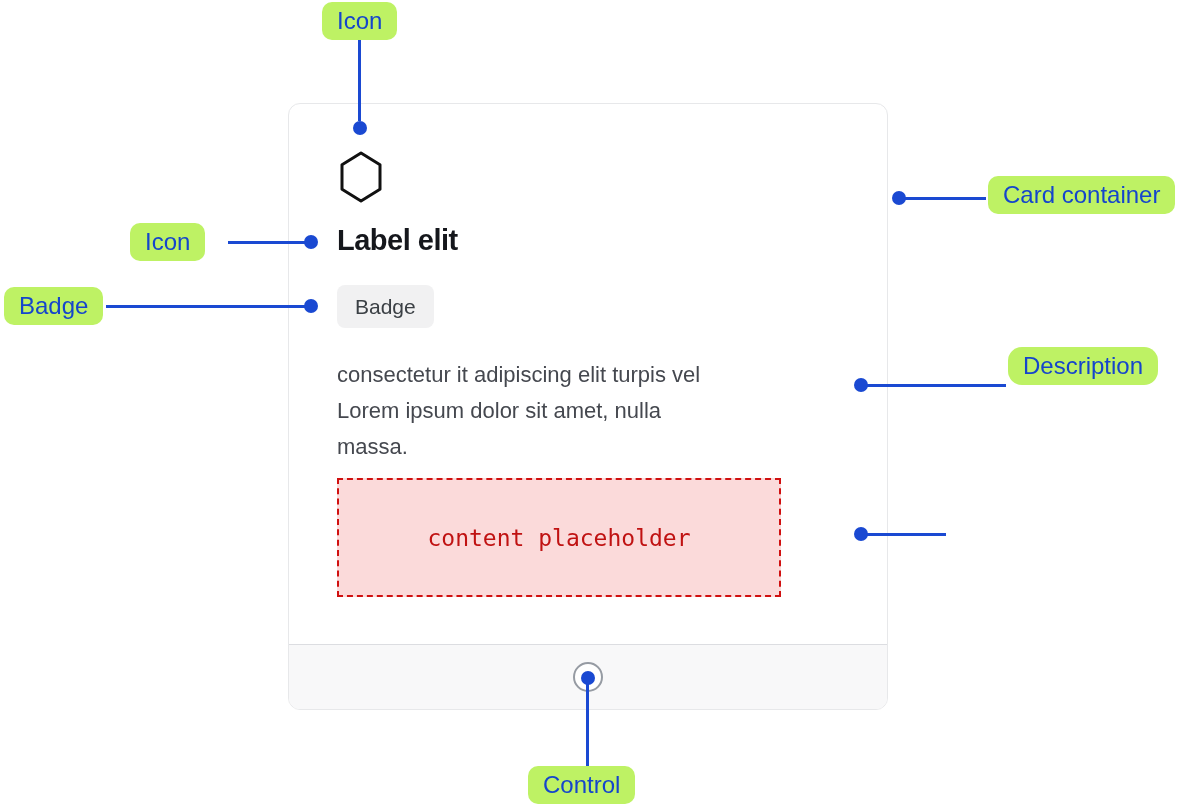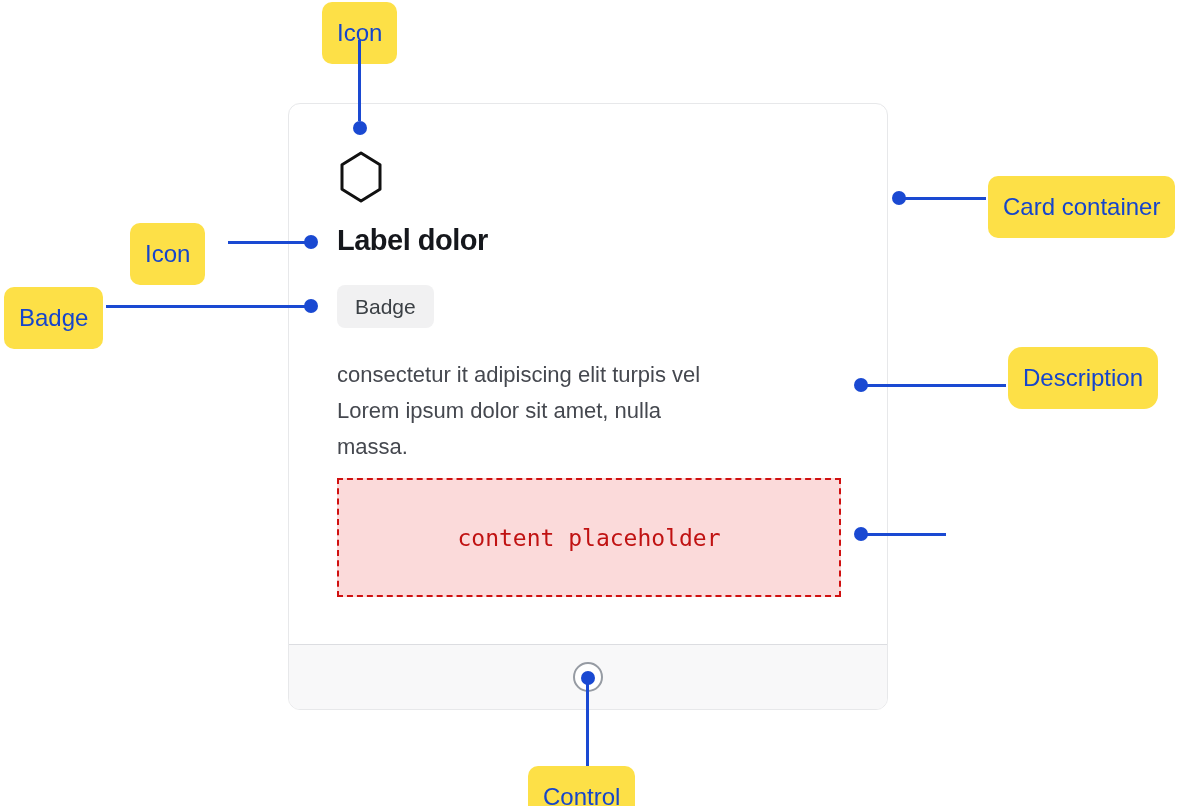--- a/index.html
+++ b/index.html
@@ -60,21 +60,21 @@
     top: 253px;
     width: 490px;
     font-size: 22px;
     line-height: 36px;
     color: #45484f;
   }
   .content-placeholder {
     position: absolute;
     left: 48px;
     top: 374px;
-    width: 504px;
+    width: 444px;
     height: 119px;
     box-sizing: border-box;
     background: #fbdada;
     border: 2px dashed #d01010;
     display: flex;
     align-items: center;
     justify-content: center;
     font-family: "DejaVu Sans Mono", monospace;
     font-size: 23px;
     color: #c01212;
@@ -97,26 +97,26 @@
     border-radius: 50%;
     border: 2px solid #969ba3;
     background: #ffffff;
     box-sizing: border-box;
     padding: 0;
   }
 
   
   .pill {
     position: absolute;
-    background: #fde047;
+    background: #bef264;
     color: #1545cc;
     font-size: 24px;
     font-weight: 500;
     line-height: 26px;
-    padding: 18px 15px;
+    padding: 6px 15px;
     border-radius: 10px;
     white-space: nowrap;
   }
   .conn-line {
     position: absolute;
     background: #1a49d2;
     z-index: 5;
   }
   .conn-line.h { height: 3px; }
   .conn-line.v { width: 3px; }
@@ -170,21 +170,21 @@
 <div class="stage">
 
   <div class="card">
 
     <span class="hex-icon">
       <svg width="44" height="54" viewBox="0 0 44 54" fill="none">
         <polygon points="22,3 41,14.75 41,39.25 22,51 3,39.25 3,14.75" stroke="#111111" stroke-width="3" fill="none" stroke-linejoin="round"></polygon>
       </svg>
     </span>
 
-    <div class="card-title">Label dolor</div>
+    <div class="card-title">Label elit</div>
 
     <div class="badge-chip">Badge</div>
 
     <div class="card-desc">
       <div>consectetur it adipiscing elit turpis vel</div>
       <div>Lorem ipsum dolor sit amet, nulla</div>
       <div>massa.</div>
     </div>
 
     <div class="content-placeholder">

